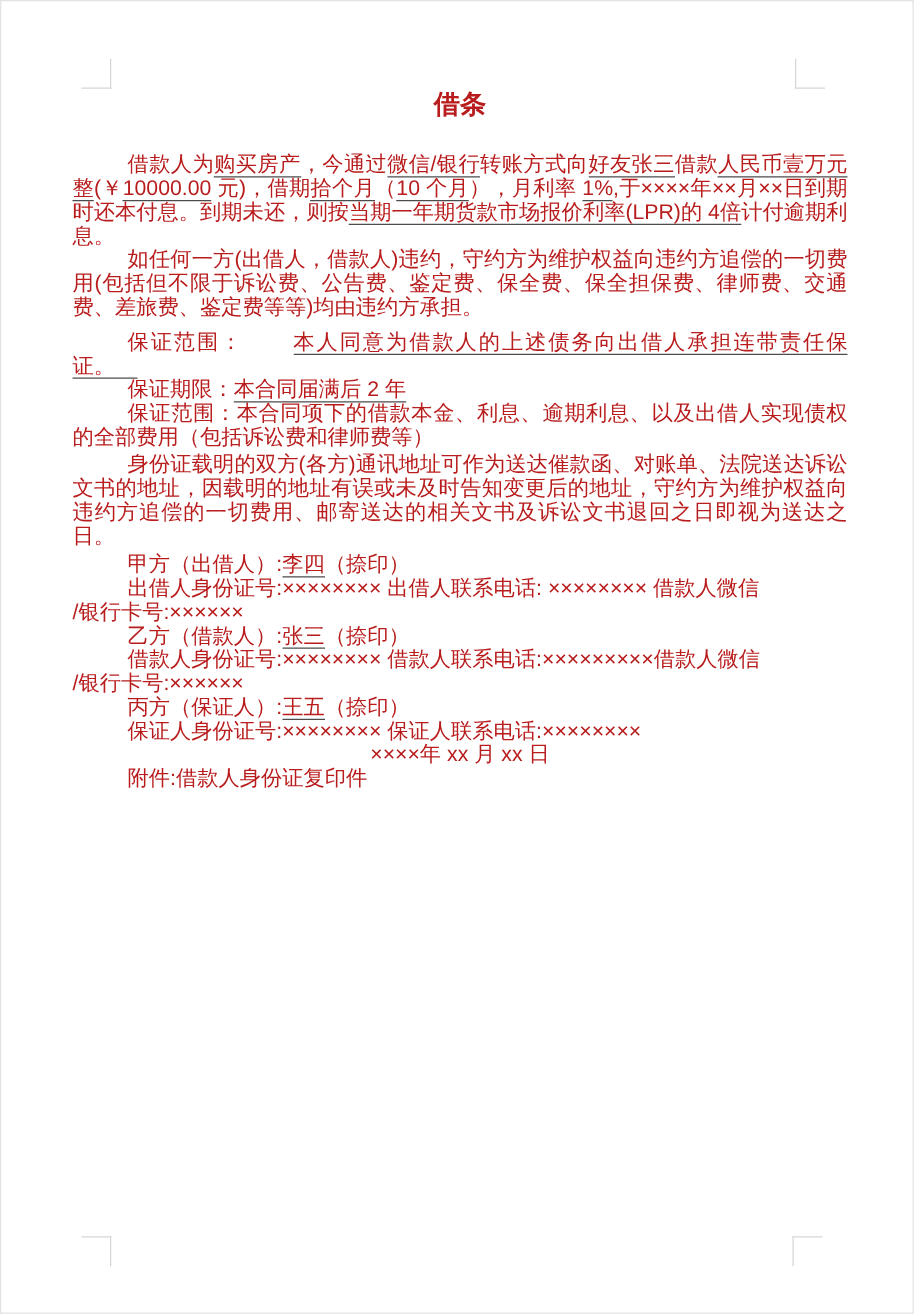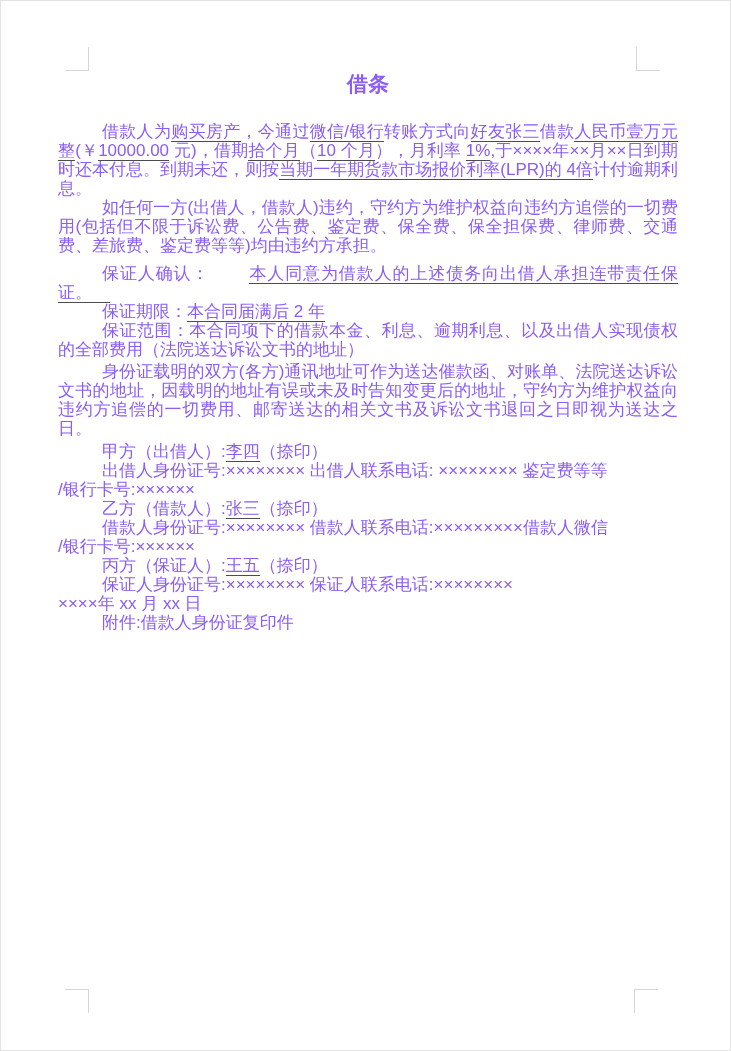--- a/index.html
+++ b/index.html
@@ -18,63 +18,63 @@
   }
   
   .crop { position: absolute; width: 23px; height: 23px; }
   .crop.tl { left: 64px;  top: 46px;  border-right: 1px solid #d6d6d6; border-bottom: 1px solid #d6d6d6; }
   .crop.tr { left: 635px; top: 46px;  border-left:  1px solid #d6d6d6; border-bottom: 1px solid #d6d6d6; }
   .crop.bl { left: 64px;  top: 988px; border-right: 1px solid #d6d6d6; border-top:    1px solid #d6d6d6; }
   .crop.br { left: 633px; top: 988px; border-left:  1px solid #d6d6d6; border-top:    1px solid #d6d6d6; }
 
   .content {
     position: absolute; left: 57px; top: 66px; width: 620px;
-    color: #8b5cf6;
+    color: #b91c1c;
   }
   .title {
     font-size: 21px; font-weight: bold;
     text-align: center;
     line-height: 34px;
     margin: 0 0 21px 0;
   }
   .para {
     font-size: 17px;
     line-height: 19px;
     margin: 0;
     text-align: justify;
     text-indent: 44px;
     word-break: normal;
   }
-  .para.right { text-align: left; text-indent: 0; }
+  .para.right { text-align: center; text-indent: 0; }
   .u { border-bottom: 1px solid #4c4c4c; }
   
   [data-name="guarantor-confirmation"] { margin-top: 9px; }
   [data-name="service-address-clause"] { margin-top: 3px; }
   [data-name="lender-signature-line"]  { margin-top: 4px; }
 </style>
 </head>
 <body>
 
 <div class="page" data-name="document-page">
   <div class="crop tl" data-name="crop-mark-top-left"></div>
   <div class="crop tr" data-name="crop-mark-top-right"></div>
   <div class="crop bl" data-name="crop-mark-bottom-left"></div>
   <div class="crop br" data-name="crop-mark-bottom-right"></div>
 
   <div class="content" data-name="document-content">
     <h1 class="title" data-name="page-title">借条</h1>
     <div id="paragraphs" data-name="paragraph-list">
         <p class="para" data-name="loan-terms-paragraph"><span data-name="text-run">借款人为</span><span class="u" data-name="filled-blank">购买房产</span><span data-name="text-run">，今通过</span><span class="u" data-name="filled-blank">微信/银行</span><span data-name="text-run">转账方式向</span><span class="u" data-name="filled-blank">好友张三</span><span data-name="text-run">借款</span><span class="u" data-name="filled-blank">人民币壹万元整</span><span data-name="text-run">(￥</span><span class="u" data-name="filled-blank">10000.00</span><span data-name="text-run"> 元)，借期</span><span class="u" data-name="filled-blank">拾个月</span><span data-name="text-run">（</span><span class="u" data-name="filled-blank">10 个月</span><span data-name="text-run">），月利率 </span><span class="u" data-name="filled-blank">1%</span><span data-name="text-run">,于××××年××月××日到期时还本付息。到期未还，则按</span><span class="u" data-name="filled-blank">当期一年期货款市场报价利率(LPR)的 4倍</span><span data-name="text-run">计付逾期利息。</span></p>
         <p class="para" data-name="breach-costs-paragraph"><span data-name="text-run">如任何一方(出借人，借款人)违约，守约方为维护权益向违约方追偿的一切费用(包括但不限于诉讼费、公告费、鉴定费、保全费、保全担保费、律师费、交通费、差旅费、鉴定费等等)均由违约方承担。</span></p>
-        <p class="para" data-name="guarantor-confirmation"><span data-name="text-run">保证人确认：</span><span class="u" data-name="filled-blank" style="padding-right: 18px; margin-left: 40px;">本人同意为借款人的上述债务向出借人承担连带责任保证。</span></p>
+        <p class="para" data-name="guarantor-confirmation"><span data-name="text-run">保证范围：</span><span class="u" data-name="filled-blank" style="padding-right: 18px; margin-left: 40px;">本人同意为借款人的上述债务向出借人承担连带责任保证。</span></p>
         <p class="para" data-name="guarantee-period"><span data-name="text-run">保证期限：</span><span class="u" data-name="filled-blank">本合同届满后 2 年</span></p>
-        <p class="para" data-name="guarantee-scope"><span data-name="text-run">保证范围：本合同项下的借款本金、利息、逾期利息、以及出借人实现债权的全部费用（法院送达诉讼文书的地址）</span></p>
+        <p class="para" data-name="guarantee-scope"><span data-name="text-run">保证范围：本合同项下的借款本金、利息、逾期利息、以及出借人实现债权的全部费用（包括诉讼费和律师费等）</span></p>
         <p class="para" data-name="service-address-clause"><span data-name="text-run">身份证载明的双方(各方)通讯地址可作为送达催款函、对账单、法院送达诉讼文书的地址，因载明的地址有误或未及时告知变更后的地址，守约方为维护权益向违约方追偿的一切费用、邮寄送达的相关文书及诉讼文书退回之日即视为送达之日。</span></p>
         <p class="para" data-name="lender-signature-line"><span data-name="text-run">甲方（出借人）:</span><span class="u" data-name="filled-blank">李四</span><span data-name="text-run">（捺印）</span></p>
-        <p class="para" data-name="lender-contact-line"><span data-name="text-run">出借人身份证号:×××××××× 出借人联系电话: ×××××××× 鉴定费等等</span><br><span data-name="text-run">/银行卡号:××××××</span></p>
+        <p class="para" data-name="lender-contact-line"><span data-name="text-run">出借人身份证号:×××××××× 出借人联系电话: ×××××××× 借款人微信</span><br><span data-name="text-run">/银行卡号:××××××</span></p>
         <p class="para" data-name="borrower-signature-line"><span data-name="text-run">乙方（借款人）:</span><span class="u" data-name="filled-blank">张三</span><span data-name="text-run">（捺印）</span></p>
         <p class="para" data-name="borrower-contact-line"><span data-name="text-run">借款人身份证号:×××××××× 借款人联系电话:×××××××××借款人微信</span><br><span data-name="text-run">/银行卡号:××××××</span></p>
         <p class="para" data-name="guarantor-signature-line"><span data-name="text-run">丙方（保证人）:</span><span class="u" data-name="filled-blank">王五</span><span data-name="text-run">（捺印）</span></p>
         <p class="para" data-name="guarantor-contact-line"><span data-name="text-run">保证人身份证号:×××××××× 保证人联系电话:××××××××</span></p>
         <p class="para right" data-name="date-line"><span data-name="text-run">××××年 xx 月 xx 日</span></p>
         <p class="para" data-name="attachment-line"><span data-name="text-run">附件:借款人身份证复印件</span></p>
       </div>
   </div>
 </div>
 

